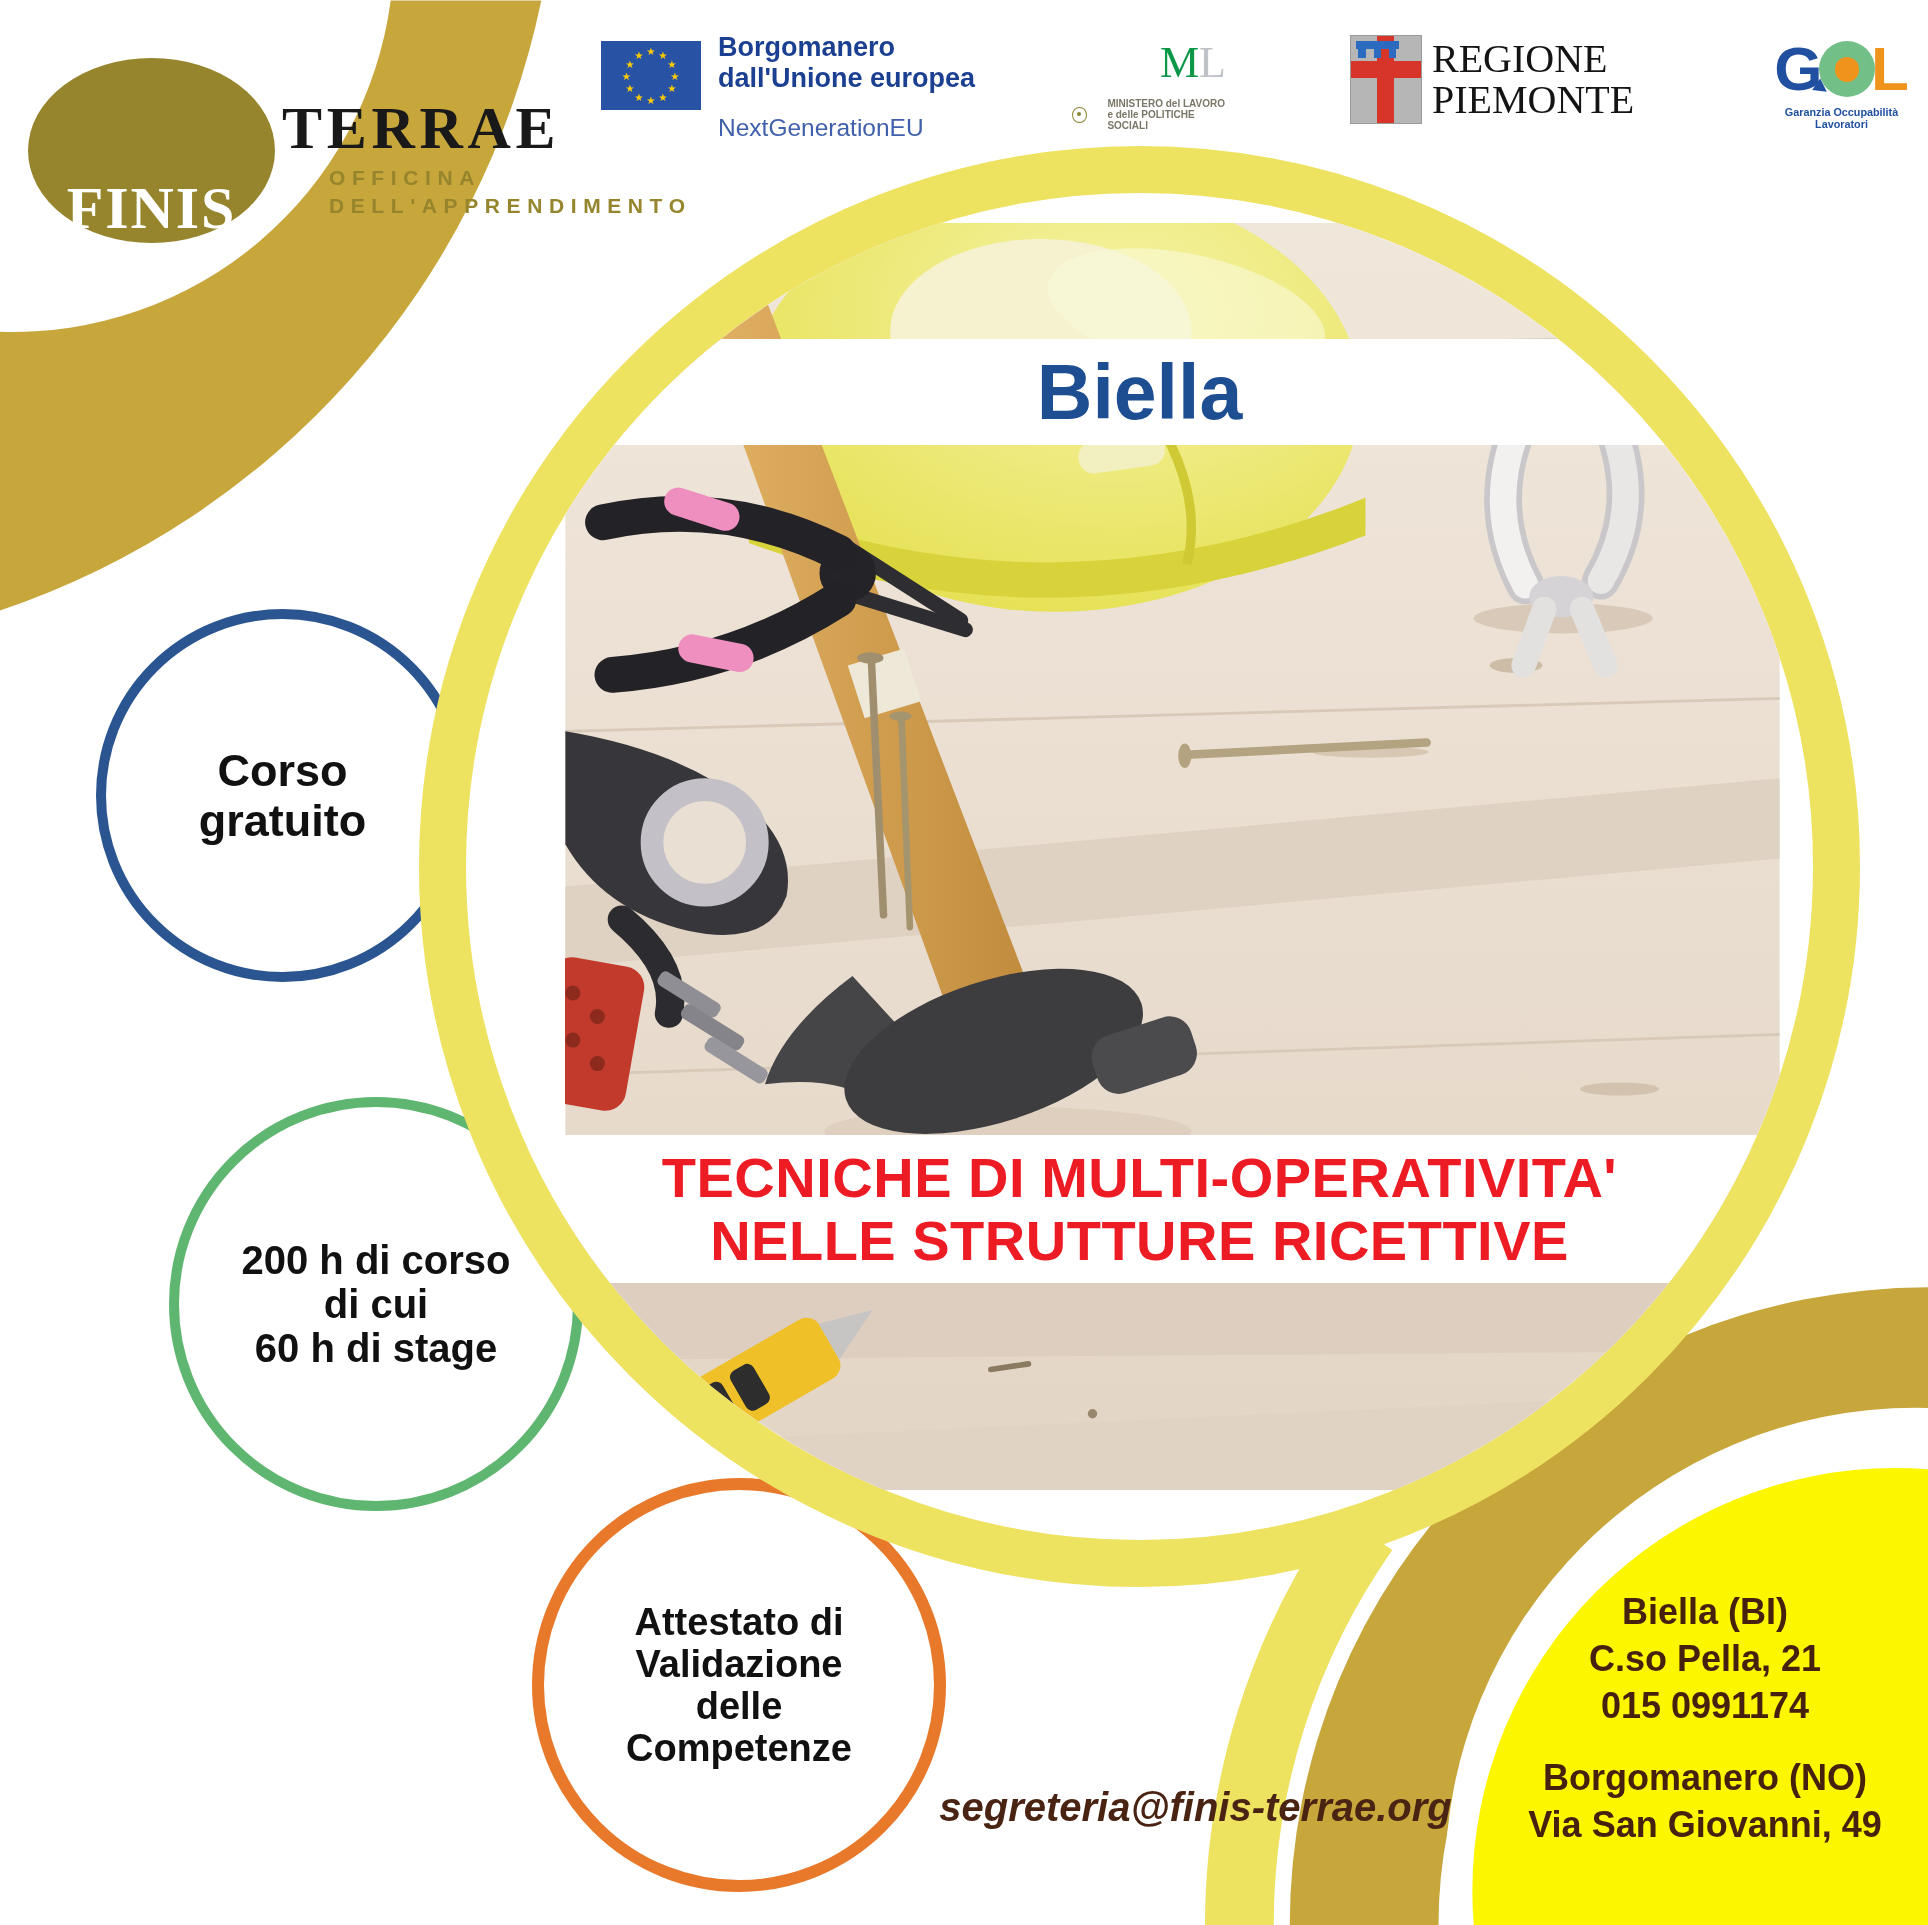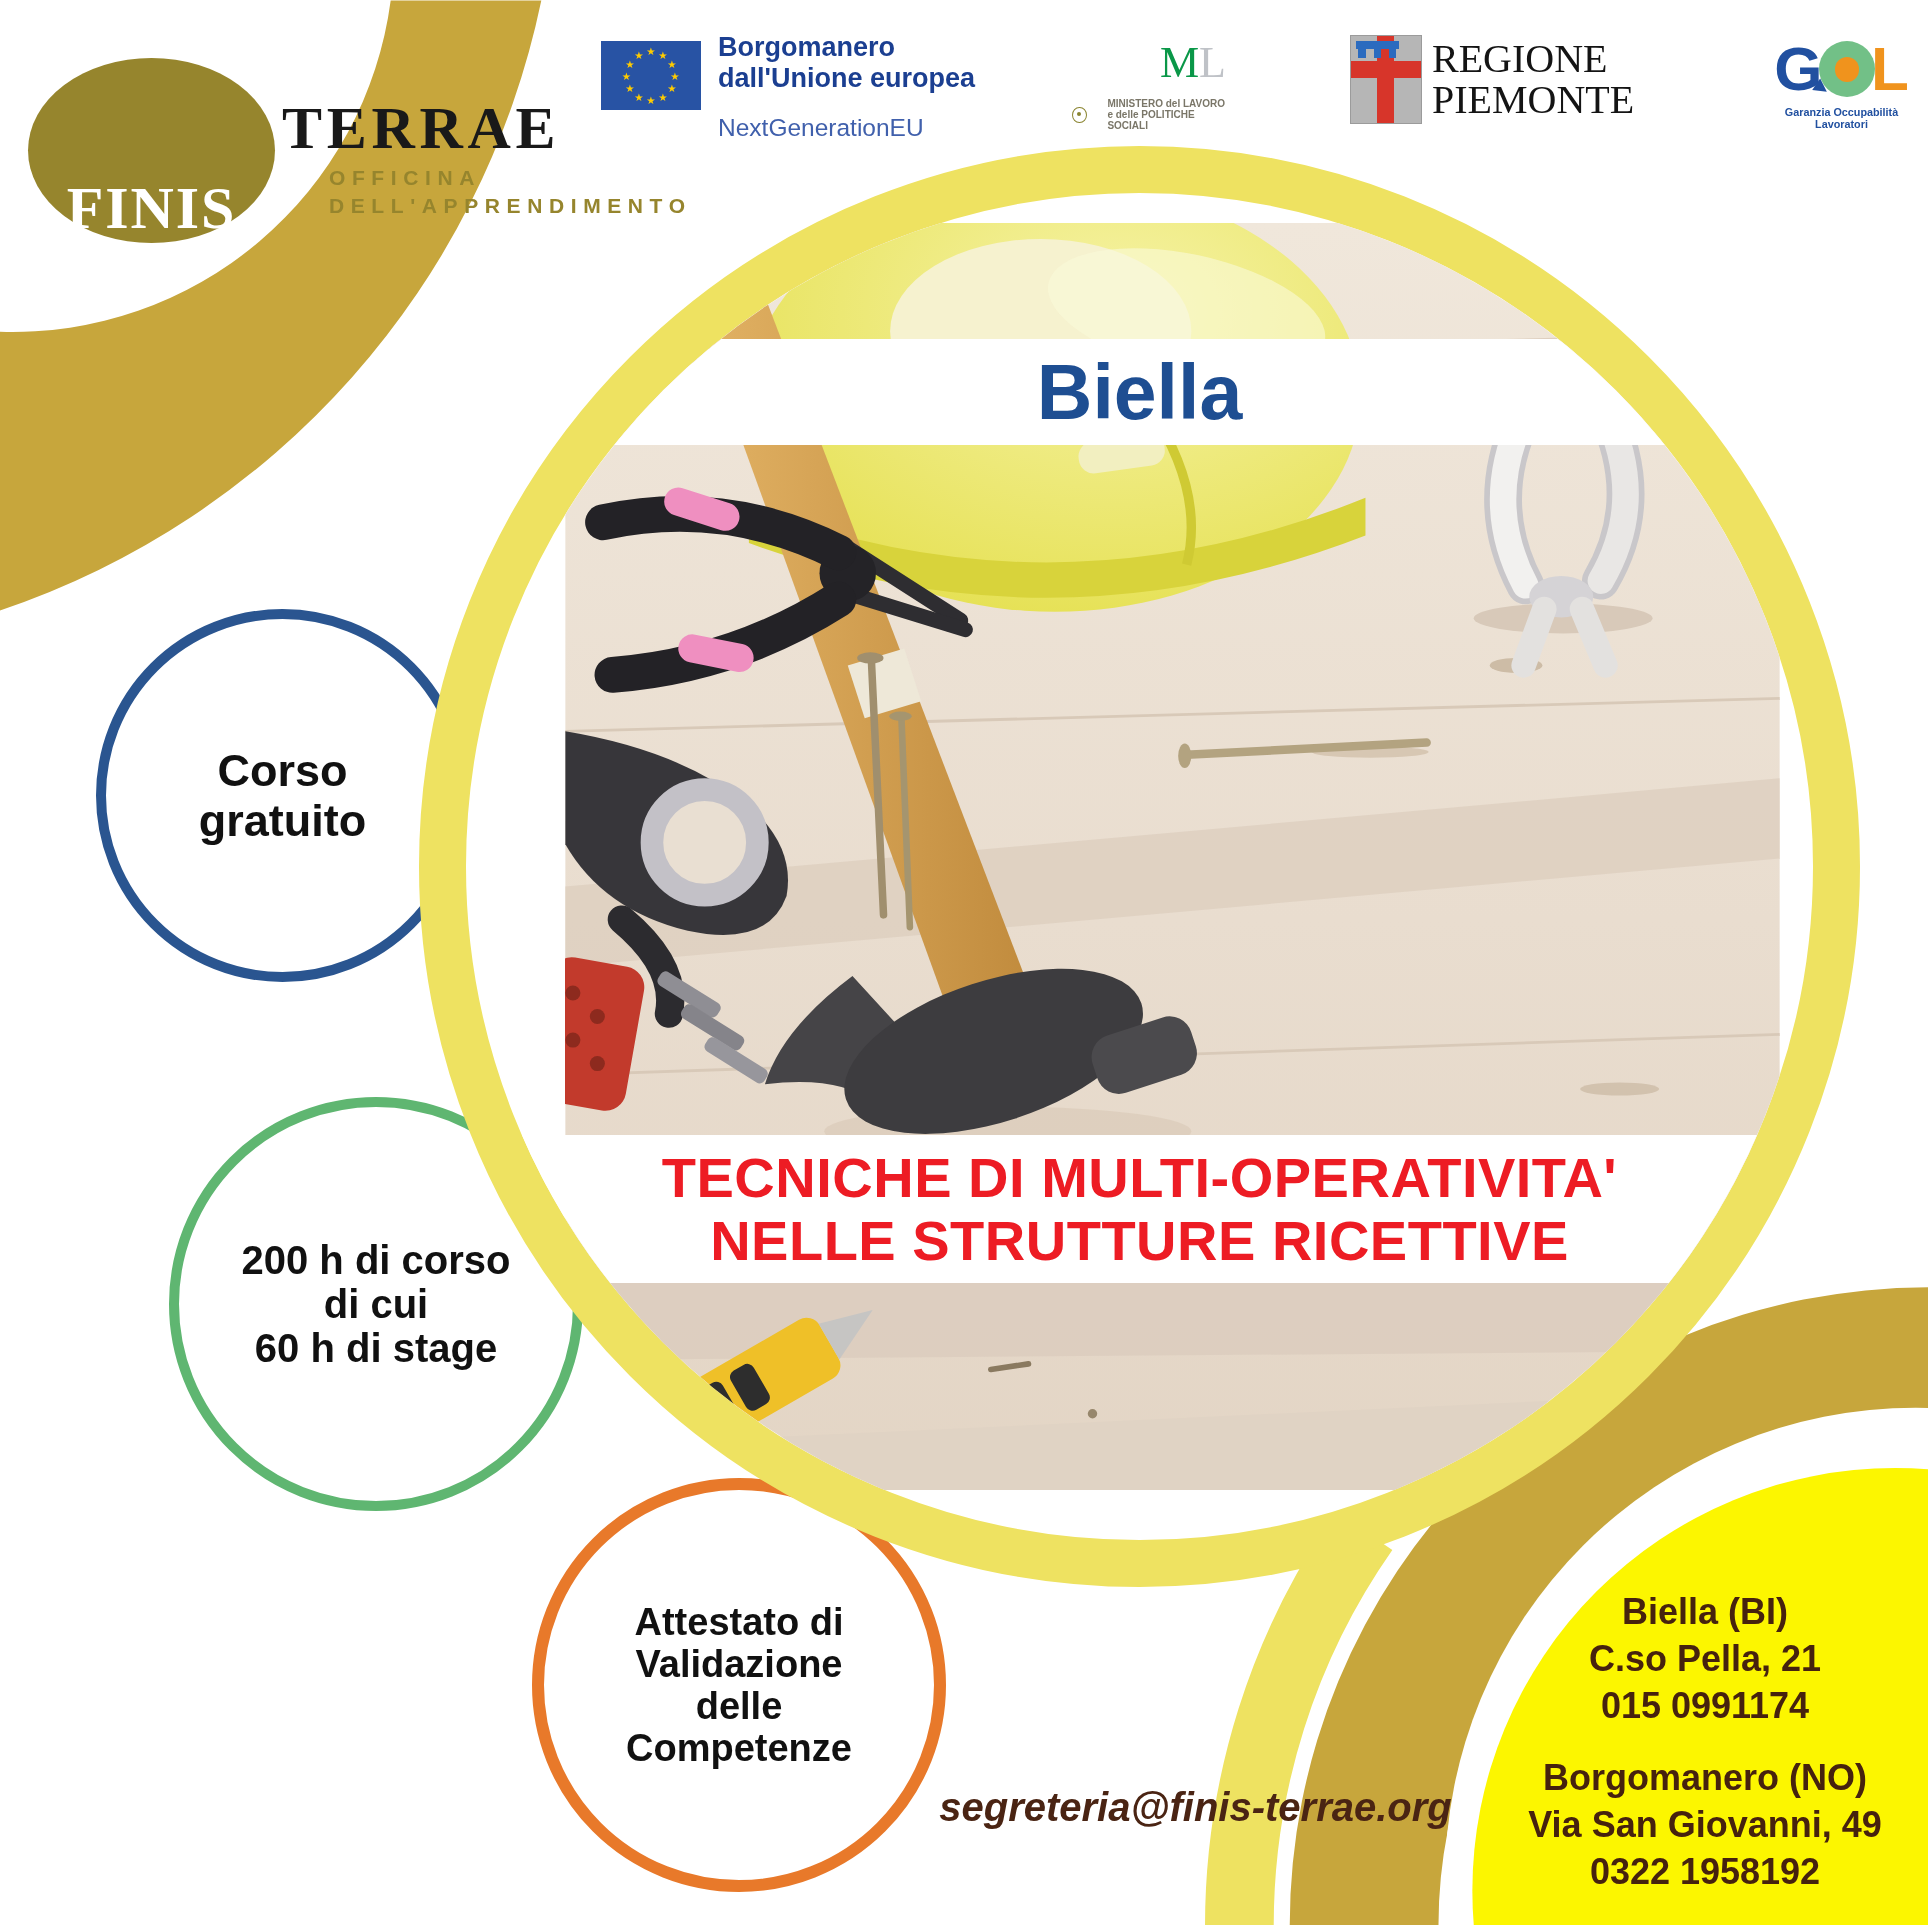--- a/index.html
+++ b/index.html
@@ -314,16 +314,15 @@
 
 <div class="abs contact">
   <div class="loc">
     <div>Biella (BI)</div>
     <div>C.so Pella, 21</div>
     <div>015 0991174</div>
   </div>
   <div class="loc">
     <div>Borgomanero (NO)</div>
     <div>Via San Giovanni, 49</div>
-    <div>0322 1958192</div>
   </div>
 </div>
 
 
 </body></html>

